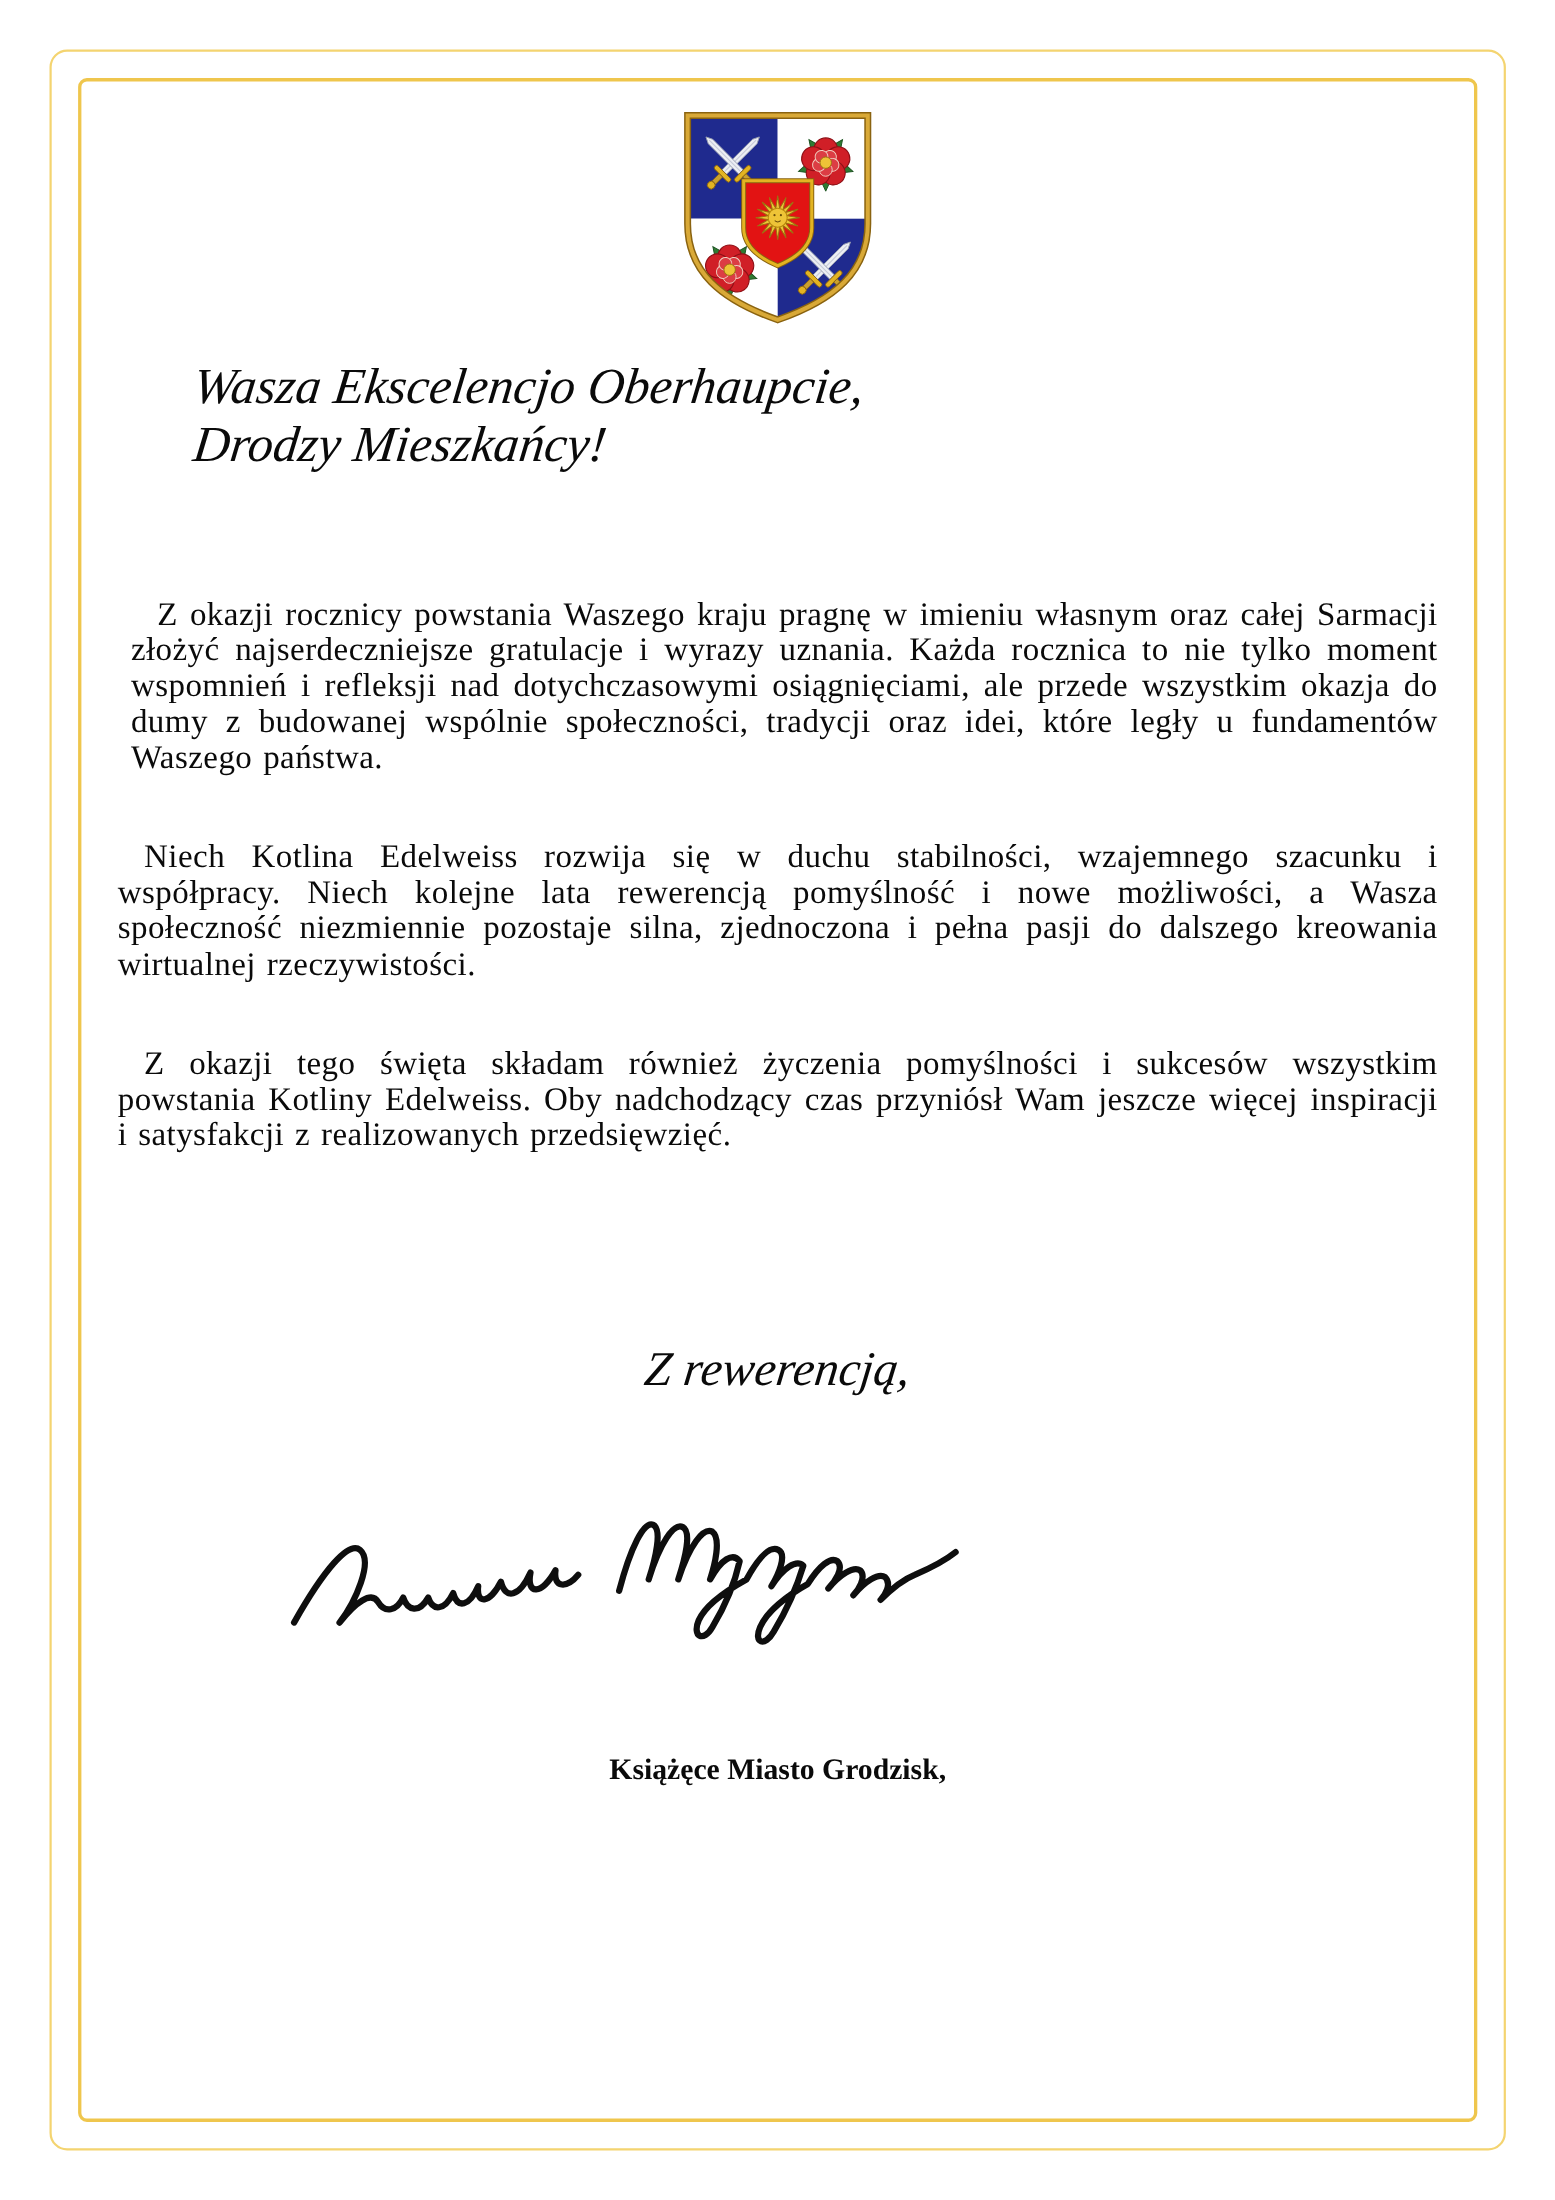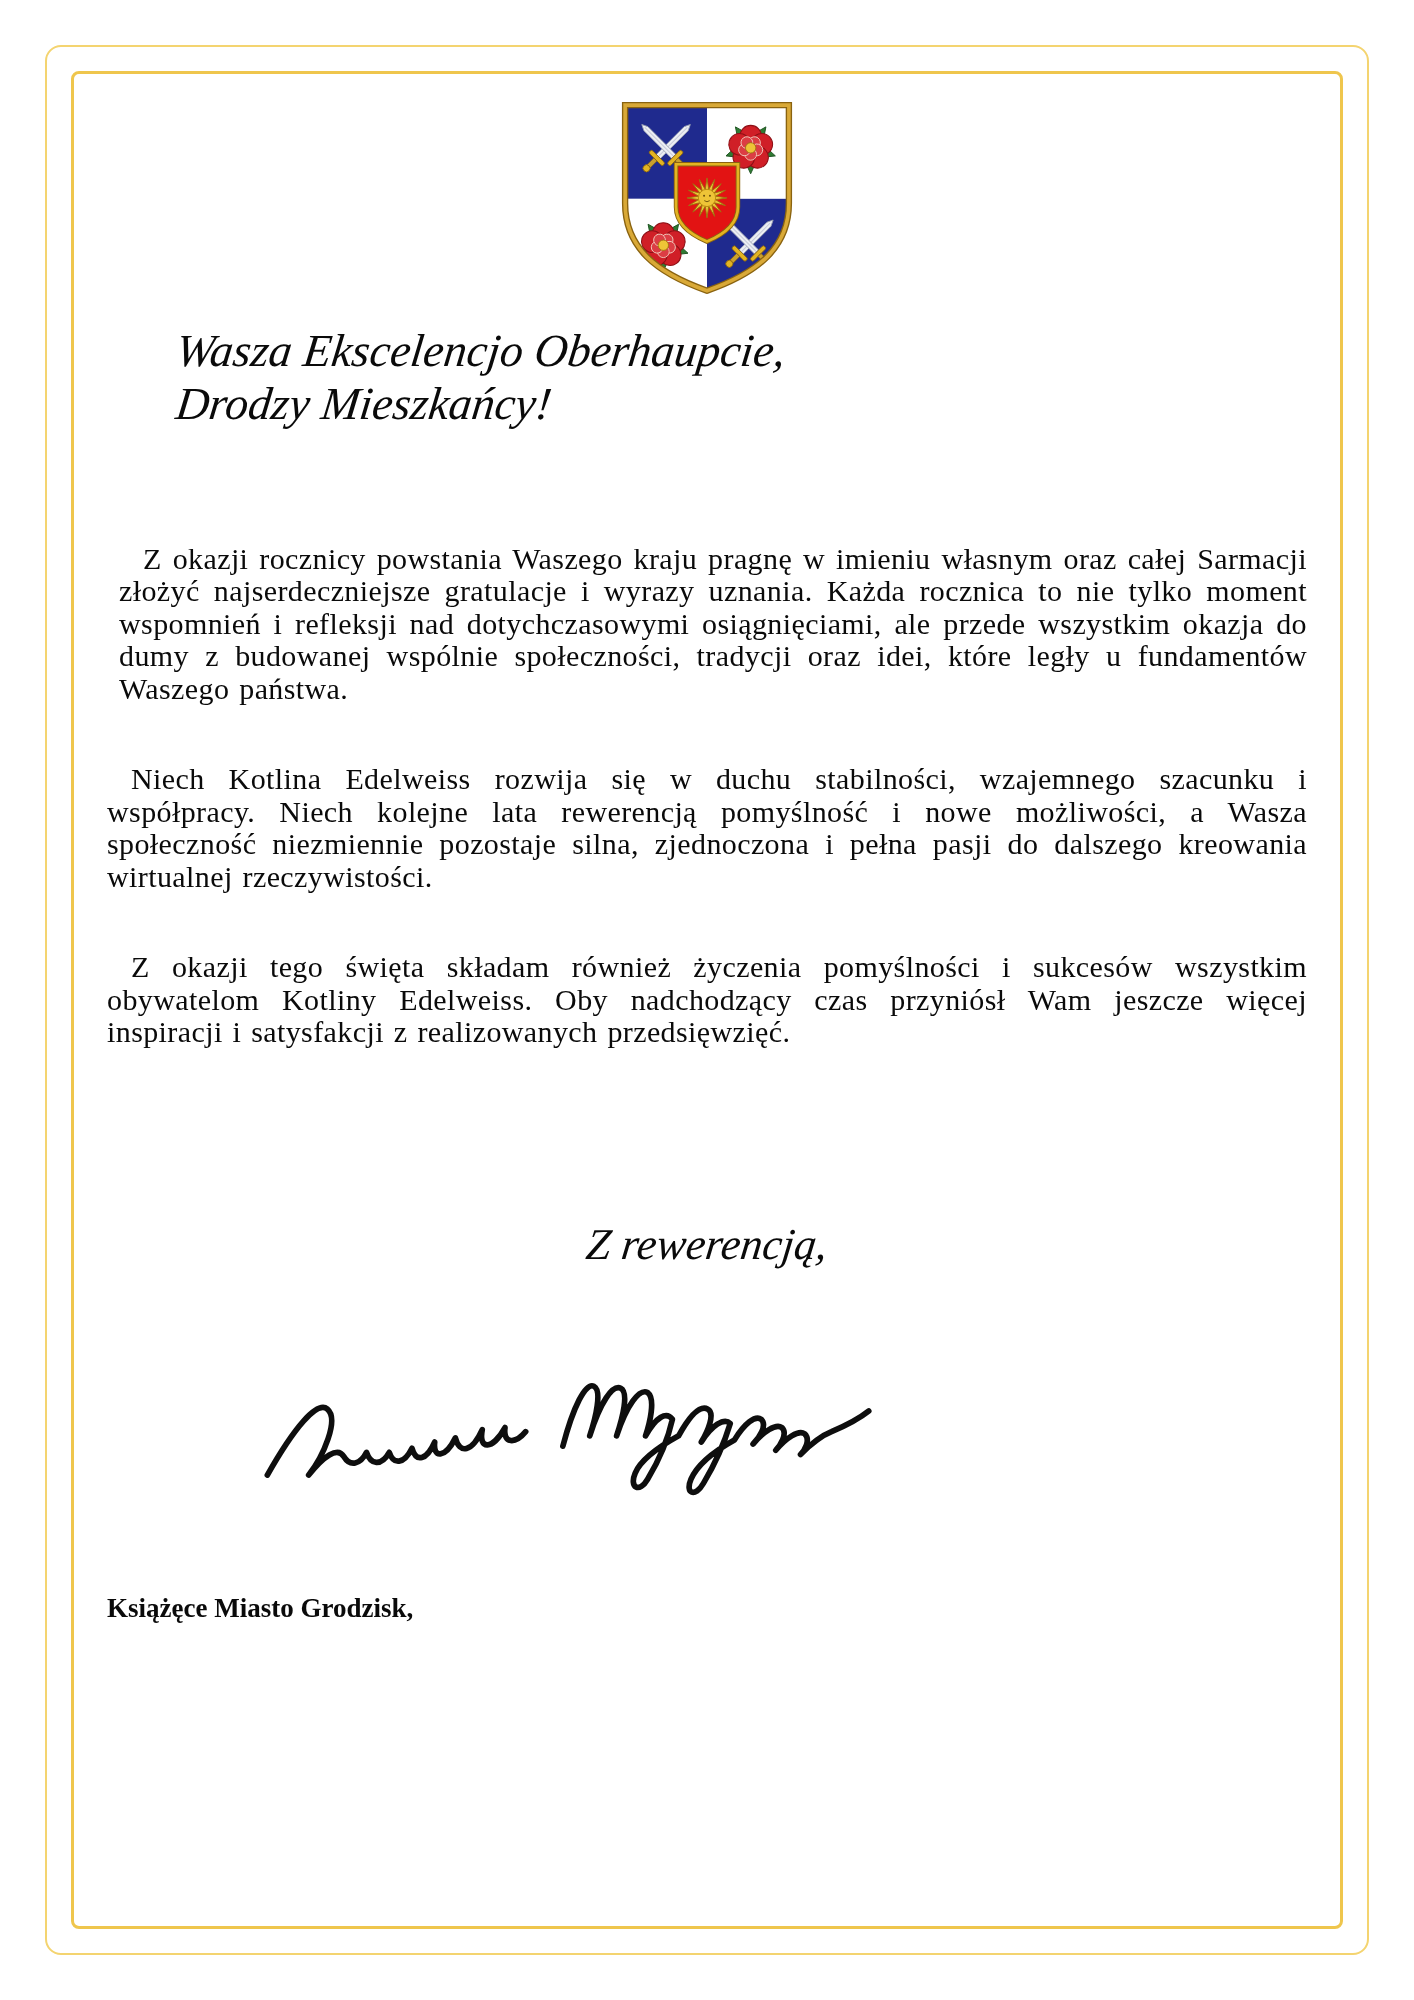--- a/index.html
+++ b/index.html
@@ -64,21 +64,21 @@
   }
   .sig-path{
     stroke:#0e0e0e;
     stroke-width:5.5;
     fill:none;
     stroke-linecap:round;
     stroke-linejoin:round;
   }
   .footer{
     margin-top:90px;
-    text-align:left;
+    text-align:center;
     font-weight:bold;
     font-size:27px;
     line-height:1.3;
   }
 </style>
 </head>
 <body>
 
 <div class="page">
   <div class="frame-outer"></div>
@@ -154,21 +154,21 @@
           <path d="M-3,3 Q0,5.5 3,3" fill="none" stroke="#6b4e0a" stroke-width="1"></path>
         </g>
       </svg>
     </div>
 
     <div class="salutation">Wasza Ekscelencjo Oberhaupcie,</div>
     <div class="salutation" style="margin-top:0;">Drodzy Mieszkańcy!</div>
 
     <p class="para first">Z okazji rocznicy powstania Waszego kraju pragnę w imieniu własnym oraz całej Sarmacji złożyć najserdeczniejsze gratulacje i wyrazy uznania. Każda rocznica to nie tylko moment wspomnień i refleksji nad dotychczasowymi osiągnięciami, ale przede wszystkim okazja do dumy z budowanej wspólnie społeczności, tradycji oraz idei, które legły u fundamentów Waszego państwa.</p>
     <p class="para">Niech Kotlina Edelweiss rozwija się w duchu stabilności, wzajemnego szacunku i współpracy. Niech kolejne lata rewerencją pomyślność i nowe możliwości, a Wasza społeczność niezmiennie pozostaje silna, zjednoczona i pełna pasji do dalszego kreowania wirtualnej rzeczywistości.</p>
-    <p class="para">Z okazji tego święta składam również życzenia pomyślności i sukcesów wszystkim obywatelom Kotliny Edelweiss. Oby nadchodzący czas przyniósł Wam jeszcze więcej inspiracji i satysfakcji z realizowanych przedsięwzięć.</p>
+    <p class="para">Z okazji tego święta składam również życzenia pomyślności i sukcesów wszystkim powstania Kotliny Edelweiss. Oby nadchodzący czas przyniósł Wam jeszcze więcej inspiracji i satysfakcji z realizowanych przedsięwzięć.</p>
 
     <div class="closing">Z rewerencją,</div>
 
     <div class="signature-wrap">
       <svg viewBox="0 0 600 175" width="620" height="181" xmlns="http://www.w3.org/2000/svg">
         <path class="sig-path" d="M10,150 C36,104 58,78 68,86 C80,96 64,132 50,150 C64,132 78,122 84,132 C90,142 100,140 106,128 C110,140 120,142 128,128 C132,140 142,140 150,124 C154,138 164,136 172,118 C170,134 182,134 192,114 C196,130 208,128 218,106 C214,126 228,126 240,104 C238,120 250,120 260,108
                  M296,122 C306,84 318,60 326,64 C334,68 328,94 322,112 C332,80 344,62 352,66 C360,70 354,94 348,112 C358,82 370,66 378,70 C386,76 380,100 376,112 C386,94 396,88 402,96 C398,114 390,134 378,154 C370,168 360,162 366,148 C372,134 390,122 408,112 C418,94 428,82 436,86 C444,90 436,108 430,118 C440,102 452,94 458,100 C452,120 444,138 432,158 C424,172 414,168 420,154 C426,140 444,126 462,116 C472,100 482,92 488,96 C494,102 486,114 480,120 C490,108 502,100 508,104 C514,110 506,122 502,126 C512,114 524,106 530,110 C536,116 530,126 526,130 C534,122 546,112 556,108 C570,102 582,96 592,88"></path>
       </svg>
     </div>
 

